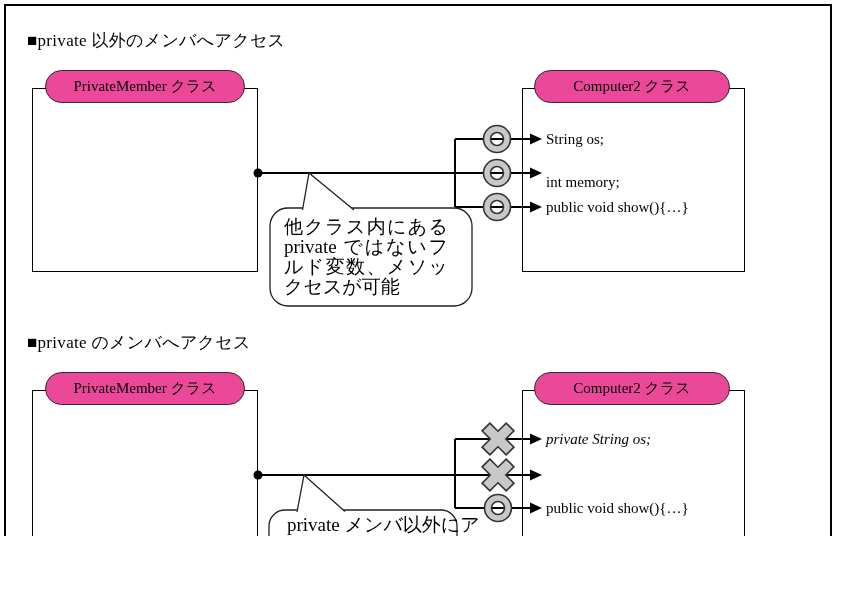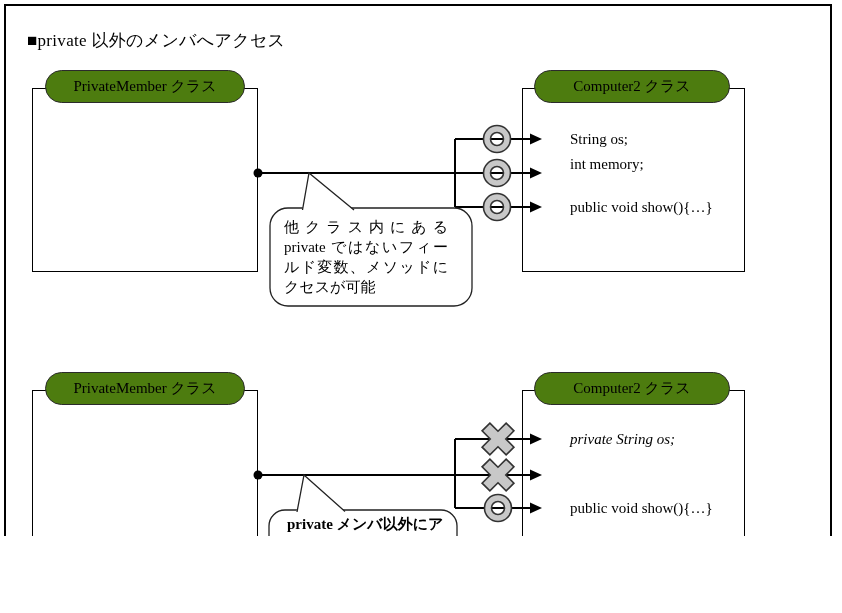--- a/index.html
+++ b/index.html
@@ -11,54 +11,55 @@
     position:absolute;left:4px;top:4px;width:828px;height:600px;
     border:2px solid #000;box-sizing:border-box;
   }
   .section-title{
     position:absolute;left:27px;font-size:17px;white-space:nowrap;letter-spacing:0.3px;
   }
   .class-box{
     position:absolute;border:1.5px solid #000;background:#fff;box-sizing:border-box;
   }
   .class-pill{
-    position:absolute;height:33px;background:#4d7c0f;border:1.5px solid #2b2b2b;
+    position:absolute;height:33px;background:#ec4899;border:1.5px solid #2b2b2b;
     border-radius:17px;box-sizing:border-box;text-align:center;
     font-size:15px;line-height:30px;white-space:nowrap;
   }
   .member{
-    position:absolute;left:546px;height:20px;line-height:20px;font-size:15px;white-space:nowrap;margin-left:24px;
+    position:absolute;left:546px;height:20px;line-height:20px;font-size:15px;white-space:nowrap;
   }
   .overlay{position:absolute;left:0;top:0;pointer-events:none;}
-  .callout-text{position:absolute;font-size:15px;}
+  .callout-text{position:absolute;font-size:19px;}
   .callout-text .line{white-space:nowrap;}
   .c1 .line{line-height:20px;width:164px;}
-  .c2 .line{line-height:25px;width:156px;font-weight:bold;}
+  .c2 .line{line-height:25px;width:156px;}
   .line.justify{text-align:justify;text-align-last:justify;white-space:normal;
     word-break:break-all;height:20px;overflow:hidden;}
 </style>
 </head>
 <body>
 
 <div id="canvas">
 
   <div class="outer-frame"></div>
 
   <div class="section-title" style="top:29px;">■private 以外のメンバへアクセス</div>
 
   <div class="class-box" style="left:32px;top:88px;width:226px;height:184px;"></div>
   <div class="class-box" style="left:522px;top:88px;width:223px;height:184px;"></div>
 
   <div class="class-pill" style="left:45px;top:70px;width:200px;">PrivateMember クラス</div>
   <div class="class-pill" style="left:534px;top:70px;width:196px;">Computer2 クラス</div>
 
   <div class="member" style="top:129px;">String os;</div>
-  <div class="member" style="top:154px;">int memory;</div>
+  <div class="member" style="top:172px;">int memory;</div>
   <div class="member" style="top:197px;">public void show(){…}</div>
 
+  <div class="section-title" style="top:331px;">■private のメンバへアクセス</div>
 
   <div class="class-box" style="left:32px;top:390px;width:226px;height:185px;"></div>
   <div class="class-box" style="left:522px;top:390px;width:223px;height:184px;"></div>
 
   <div class="class-pill" style="left:45px;top:372px;width:200px;">PrivateMember クラス</div>
   <div class="class-pill" style="left:534px;top:372px;width:196px;">Computer2 クラス</div>
 
   <div class="member" style="top:429px;font-style:italic;">private String os;</div>
   <div class="member" style="top:498px;">public void show(){…}</div>
 

